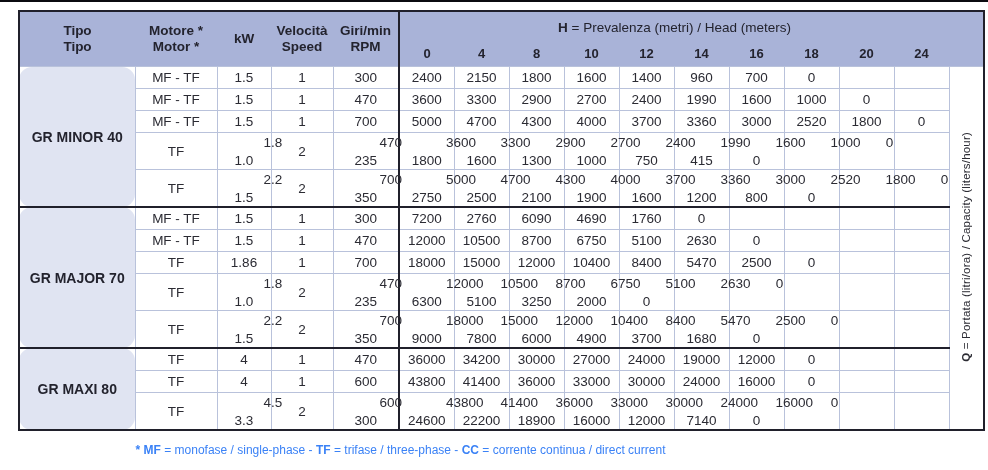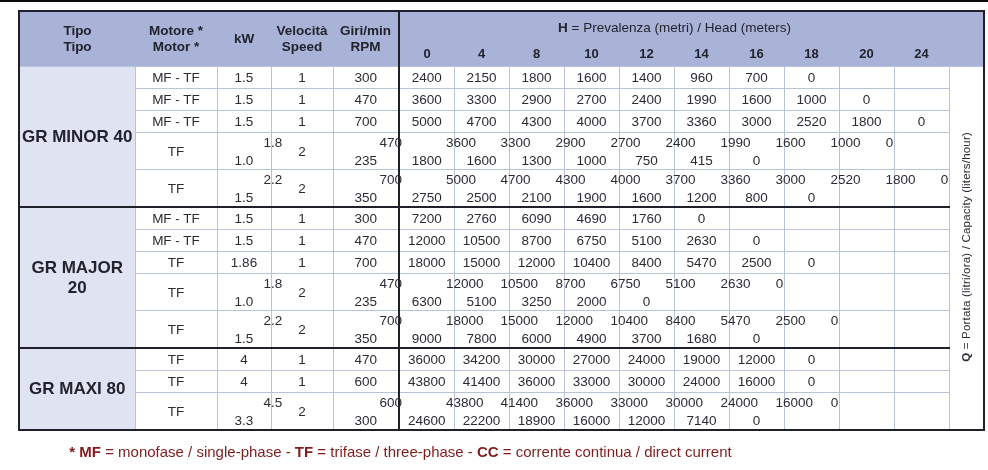--- a/index.html
+++ b/index.html
@@ -51,41 +51,42 @@
   tbody td{
     font-size:13.5px;font-weight:400;color:#2b2b33;
     text-align:center;vertical-align:middle;
     padding:0;border-bottom:1px solid var(--light-line);
     background:#fff;
   }
   tbody td.single{height:21px;}
   tbody td.pairline{height:18px;}
   tbody td.tipo-cell{
     background:var(--tipo-bg);
-    font-weight:700;font-size:17px;color:#23232e;
+    font-weight:700;font-size:14px;color:#23232e;
     border-right:1px solid var(--light-line);
+    border-radius:13px;
   }
   tbody td.v-light{border-left:1px solid var(--light-line);}
   tbody td.v-dark{border-left:2px solid var(--dark-line);}
   tbody td.no-bottom{border-bottom:0;padding-left:46px;}
   tbody td.group-end{border-bottom:2px solid var(--dark-line);}
   tbody td.q-cell{
     border-left:1px solid var(--light-line);
     vertical-align:middle;text-align:center;
     padding:0;
   }
   .q-rot{
     writing-mode:vertical-rl;transform:rotate(180deg);
     font-size:11.5px;color:#2b2b33;letter-spacing:0.2px;
     white-space:nowrap;margin:0 auto;
   }
   .q-rot b{font-weight:700;}
   .footnote{
     position:absolute;left:0;top:443px;width:801px;
-    text-align:center;font-size:15px;color:#7f1d1d;
+    text-align:center;font-size:12px;color:#3b82f6;
   }
   .footnote b{font-weight:700;}
 </style>
 </head>
 <body>
 
 <div class="top-rule"></div>
 
 <div class="table-wrap">
   <table>
@@ -249,21 +250,21 @@
           <td class="v-light pairline group-end">2100</td>
           <td class="v-light pairline group-end">1900</td>
           <td class="v-light pairline group-end">1600</td>
           <td class="v-light pairline group-end">1200</td>
           <td class="v-light pairline group-end">800</td>
           <td class="v-light pairline group-end">0</td>
           <td class="v-light pairline group-end"></td>
           <td class="v-light pairline group-end"></td>
         </tr>
         <tr>
-          <td rowspan="7" class="tipo-cell group-end">GR MAJOR 20</td>
+          <td rowspan="7" class="tipo-cell group-end">GR MAJOR 70</td>
           <td rowspan="1" class="v-light single">MF - TF</td>
           <td class="v-light single">1.5</td>
           <td rowspan="1" class="v-light single">1</td>
           <td class="v-light single">300</td>
           <td class="v-dark single">7200</td>
           <td class="v-light single">2760</td>
           <td class="v-light single">6090</td>
           <td class="v-light single">4690</td>
           <td class="v-light single">1760</td>
           <td class="v-light single">0</td>

